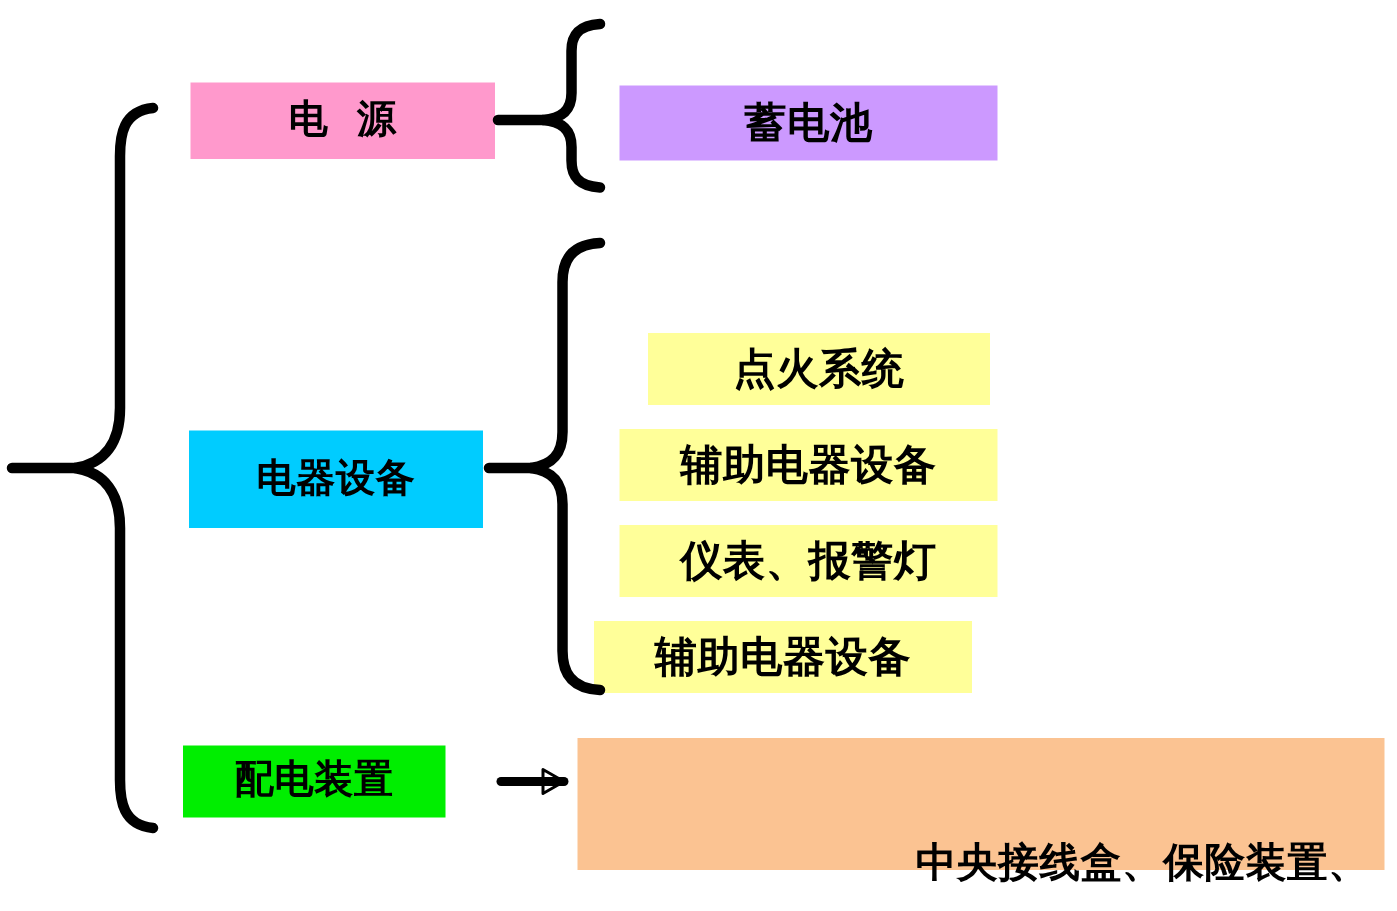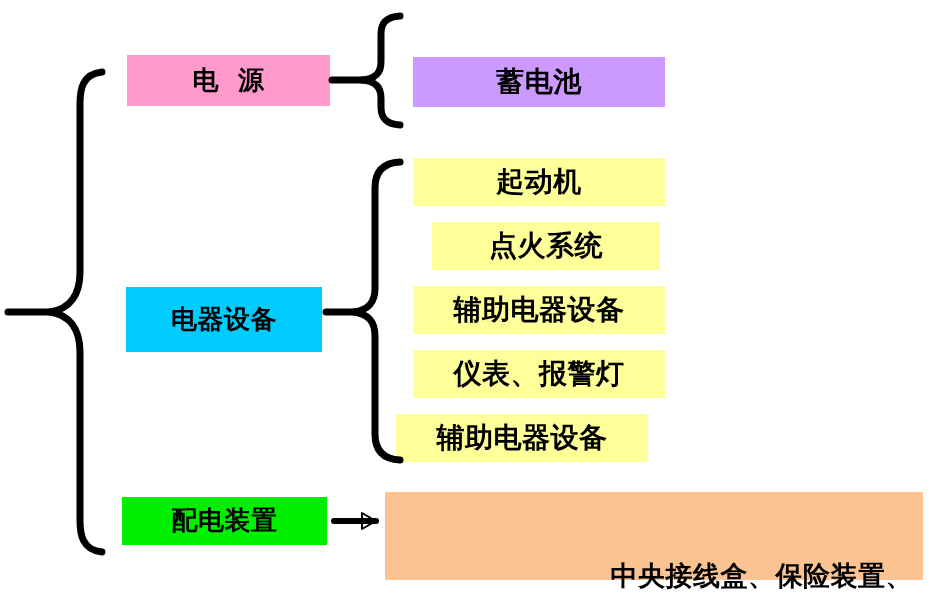--- a/index.html
+++ b/index.html
@@ -69,31 +69,30 @@
 
 <div id="diagram">
 
   <div class="box box-pink box-title" style="left:127px; top:55px; width:203px; height:51px;">电  源</div>
 
   <div class="box box-purple box-leaf" style="left:413px; top:13px; width:252px; height:50px;margin-top:44px;">蓄电池</div>
 
 
   <div class="box box-cyan box-title" style="left:126px; top:287px; width:196px; height:65px;">电器设备</div>
 
-  <div class="box box-yellow box-leaf" style="left:413px; top:158px; width:252px; height:48px;">起动机</div>
 
   <div class="box box-yellow box-leaf" style="left:432px; top:222px; width:228px; height:48px;">点火系统</div>
 
   <div class="box box-yellow box-leaf" style="left:413px; top:286px; width:252px; height:48px;">辅助电器设备</div>
 
   <div class="box box-yellow box-leaf" style="left:413px; top:350px; width:252px; height:48px;">仪表、报警灯</div>
 
   <div class="box box-yellow box-leaf" style="left:396px; top:414px; width:252px; height:48px;">辅助电器设备</div>
 
-  <div class="box box-green box-title" style="left:122px; top:497px; width:205px; height:48px;">配电装置</div>
+  <div class="box box-green box-title" style="left:122px; top:497px; width:175px; height:48px;">配电装置</div>
 
   <div class="box box-orange box-note" style="left:385px; top:492px; width:538px; height:88px;">
     <div class="note-line1">中央接线盒、保险装置、</div>
     
   </div>
 
   <svg class="overlay" viewBox="0 0 931 607">
 
     <g>
       <path d="M 102 72

